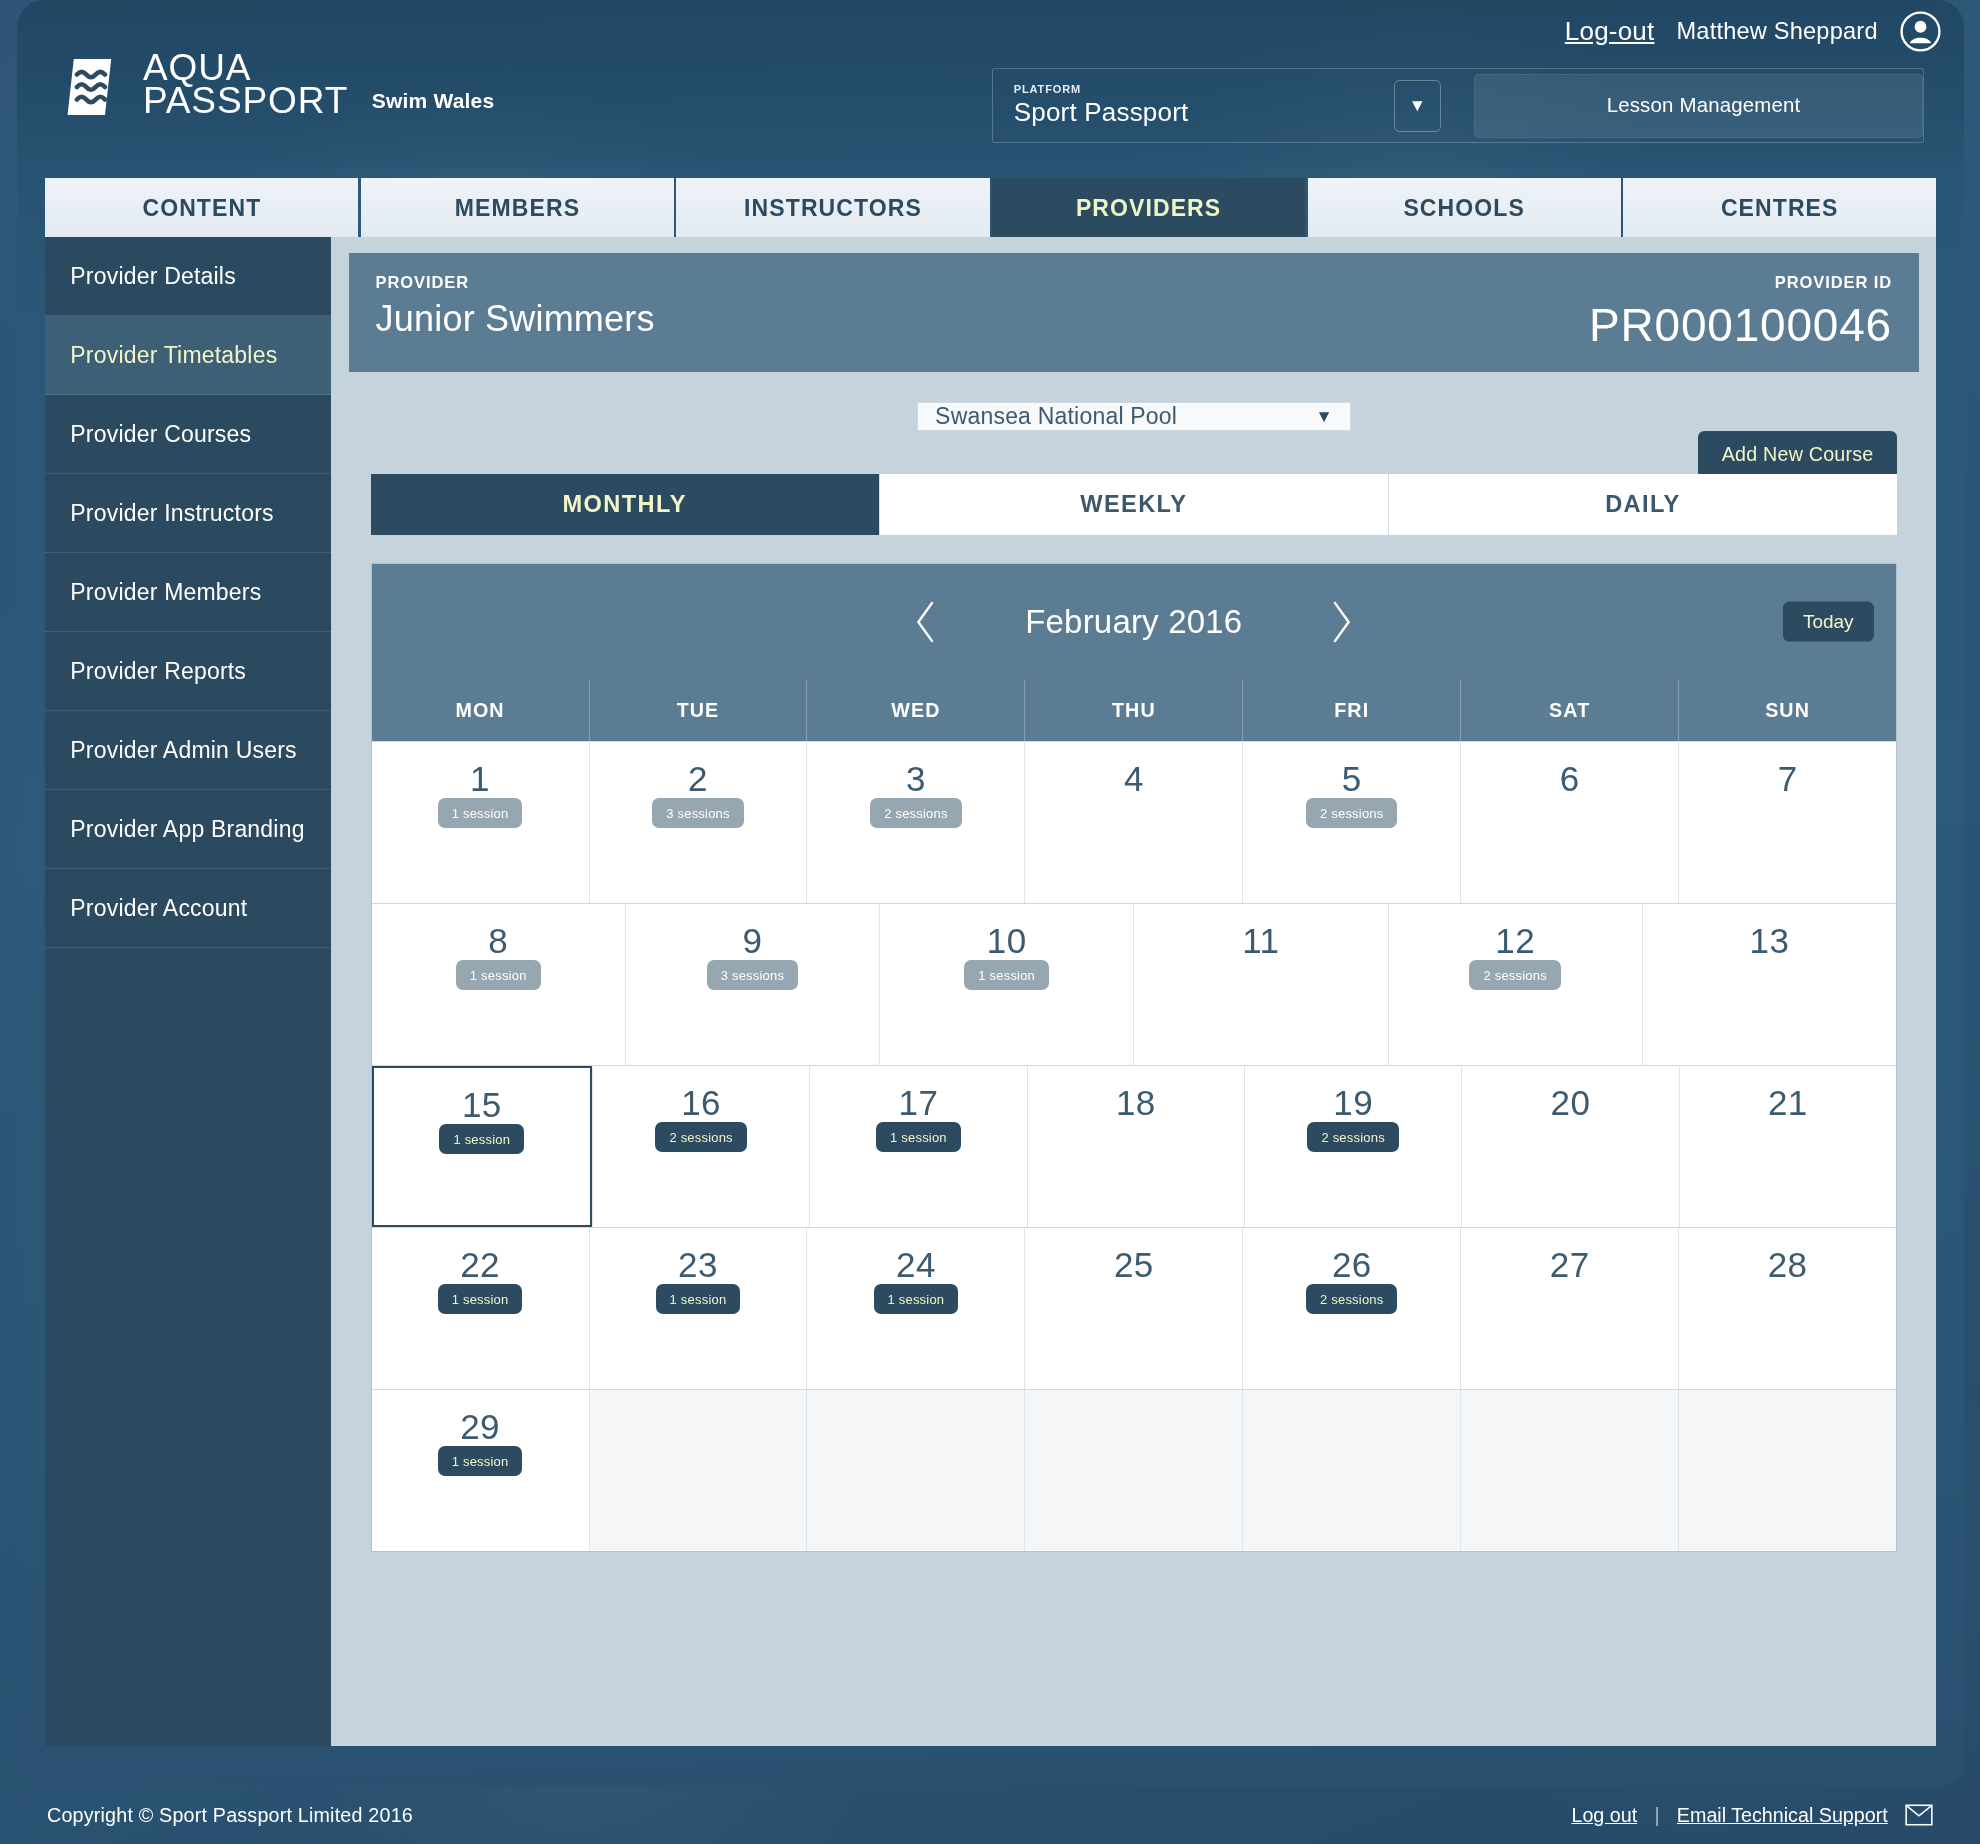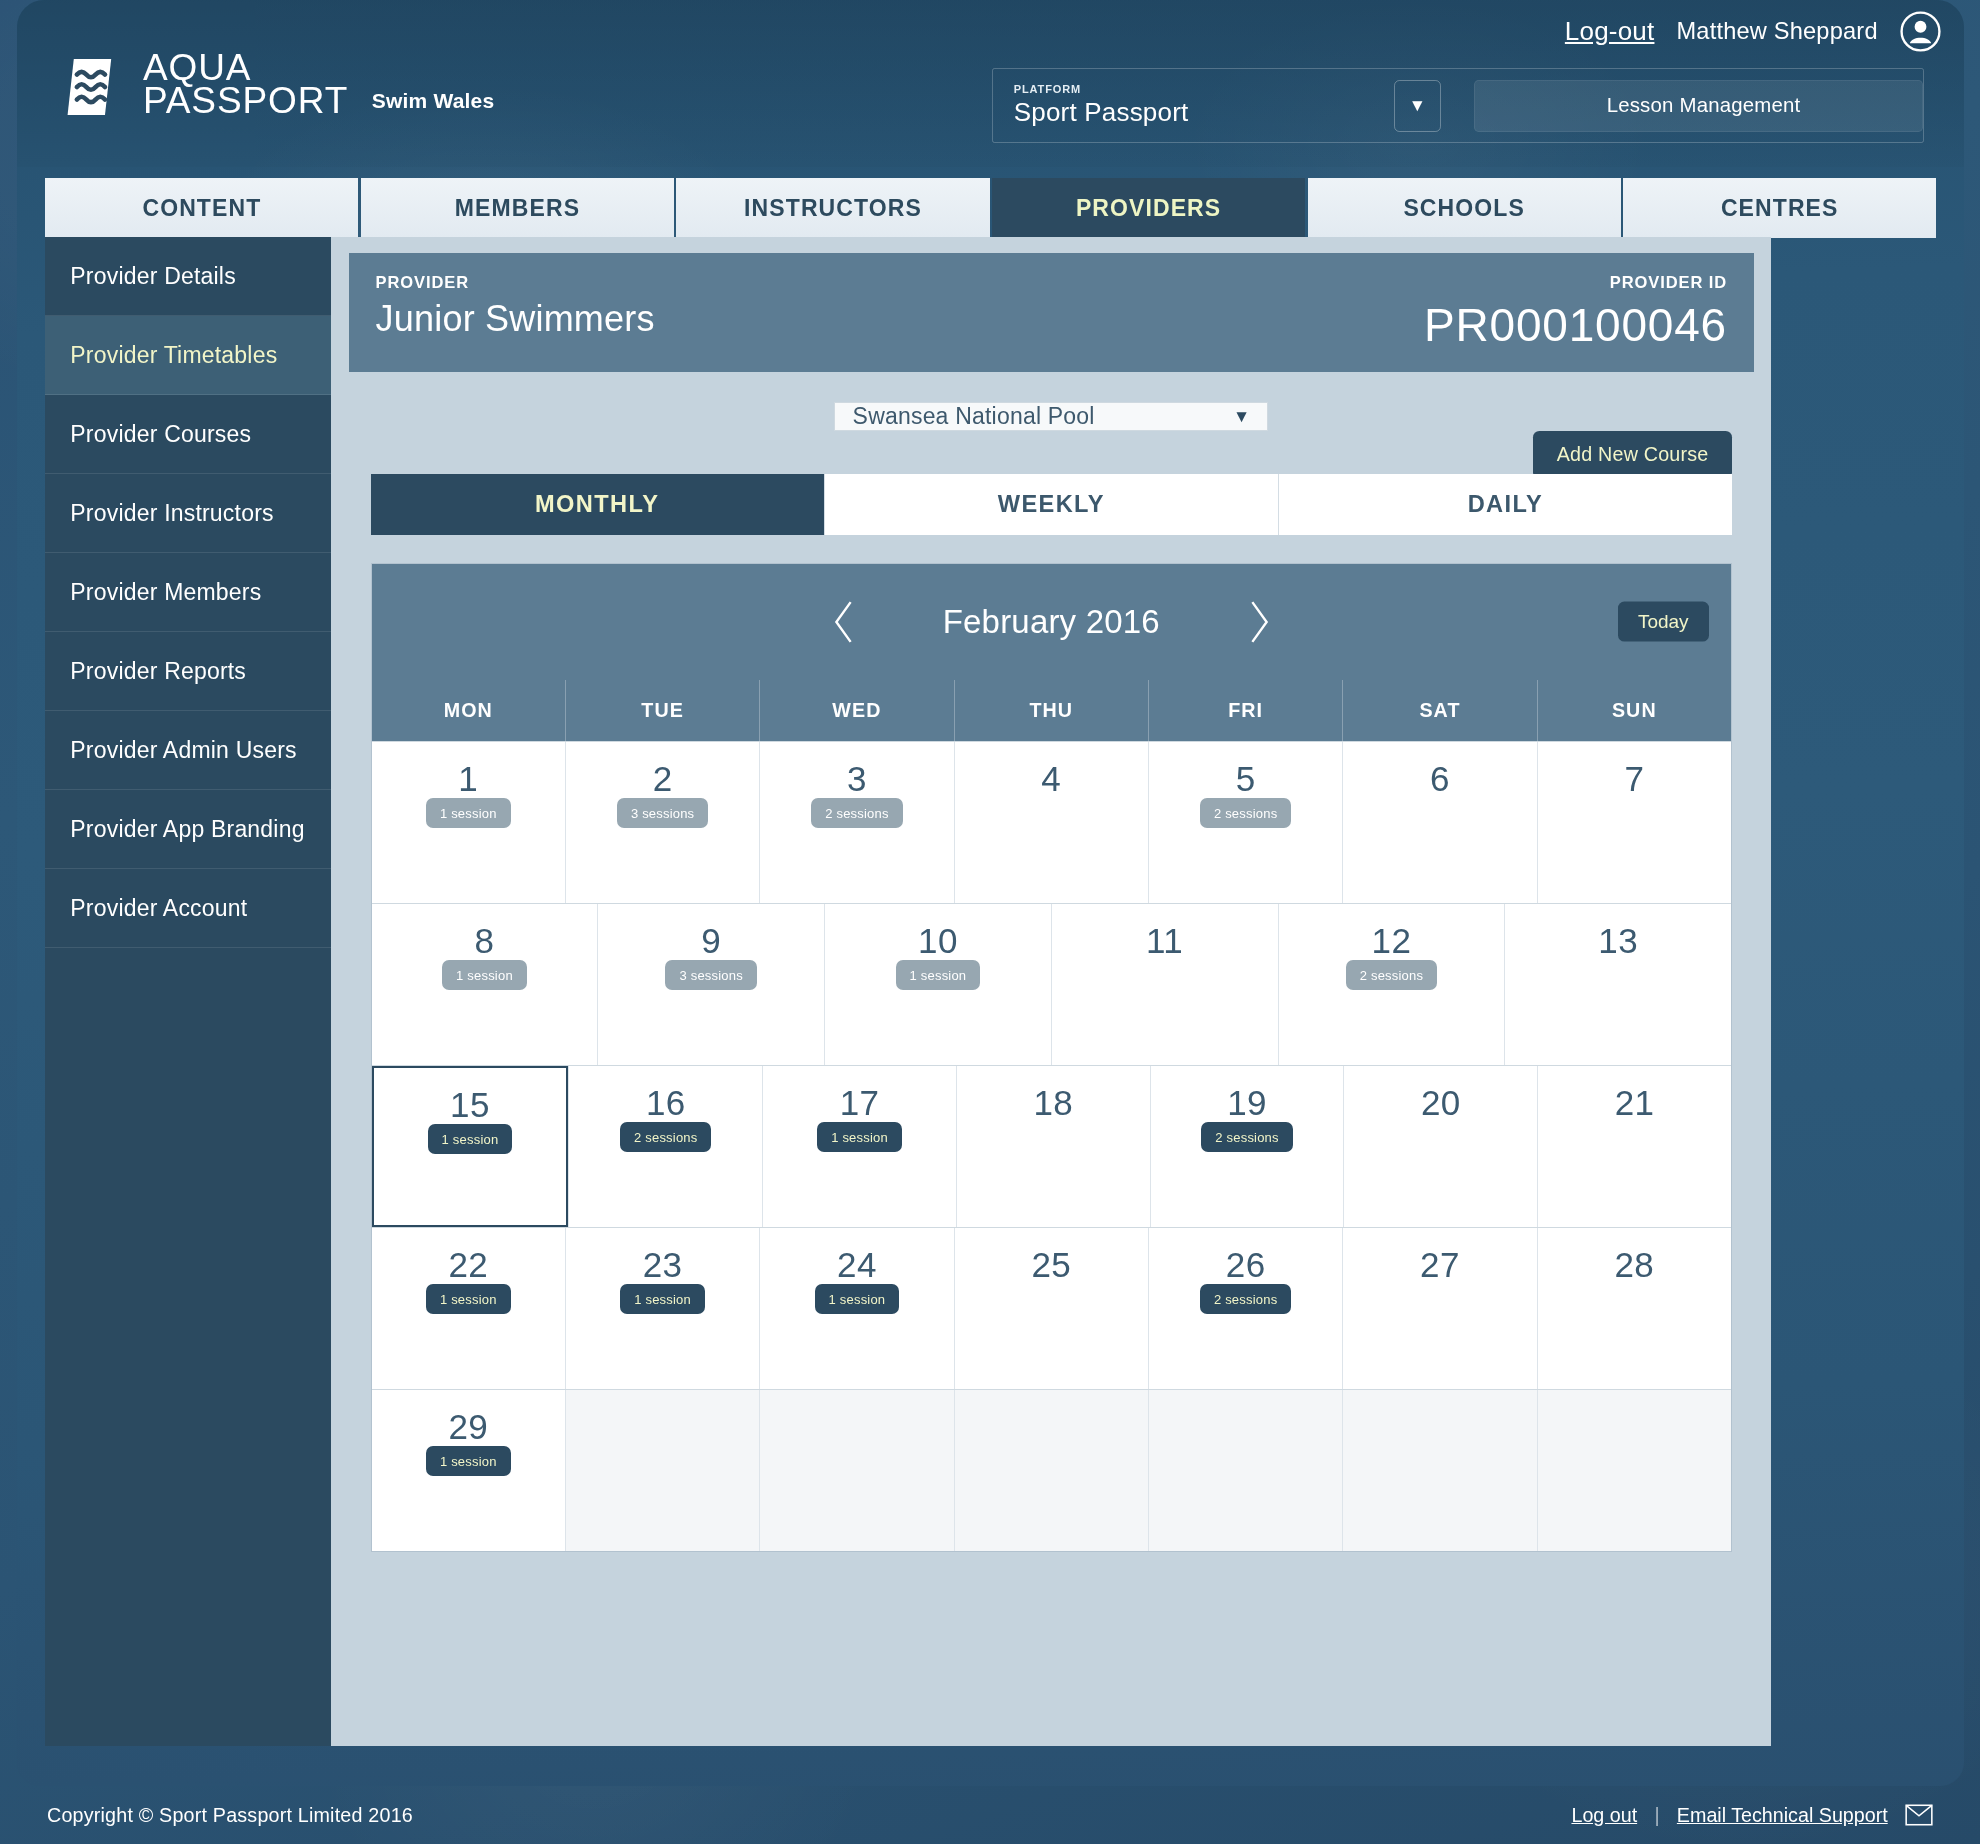--- a/index.html
+++ b/index.html
@@ -123,21 +123,21 @@
     border: 0.8px solid rgba(255,255,255,0.30);
     border-radius: 5.5px;
     display: flex; align-items: center; justify-content: center;
     color: #ffffff;
     font-size: 17.3px;
     cursor: pointer;
   }
   .lesson-btn {
     margin-left: 33px;
     width: 450px;
-    height: 52px;
+    height: 64px;
     border-radius: 4.7px;
     background: rgba(255,255,255,0.085);
     border: 0.8px solid rgba(255,255,255,0.07);
     color: #ffffff;
     font-size: 20.4px;
     display: flex; align-items: center; justify-content: center;
     cursor: pointer;
     letter-spacing: 0.2px;
     padding-left: 10px;
   }
@@ -165,21 +165,21 @@
   .tab.active {
     background: #2c4a60;
     color: #eef5c4;
   }
 
   
   .body-row {
     position: absolute;
     left: 28px;
     top: 237px;
-    width: 1726px;
+    width: 1891px;
     height: 1509px;
     display: flex;
   }
 
   
   .sidebar {
     width: 286px;
     flex: 0 0 286px;
     background: #2b4a60;
   }

